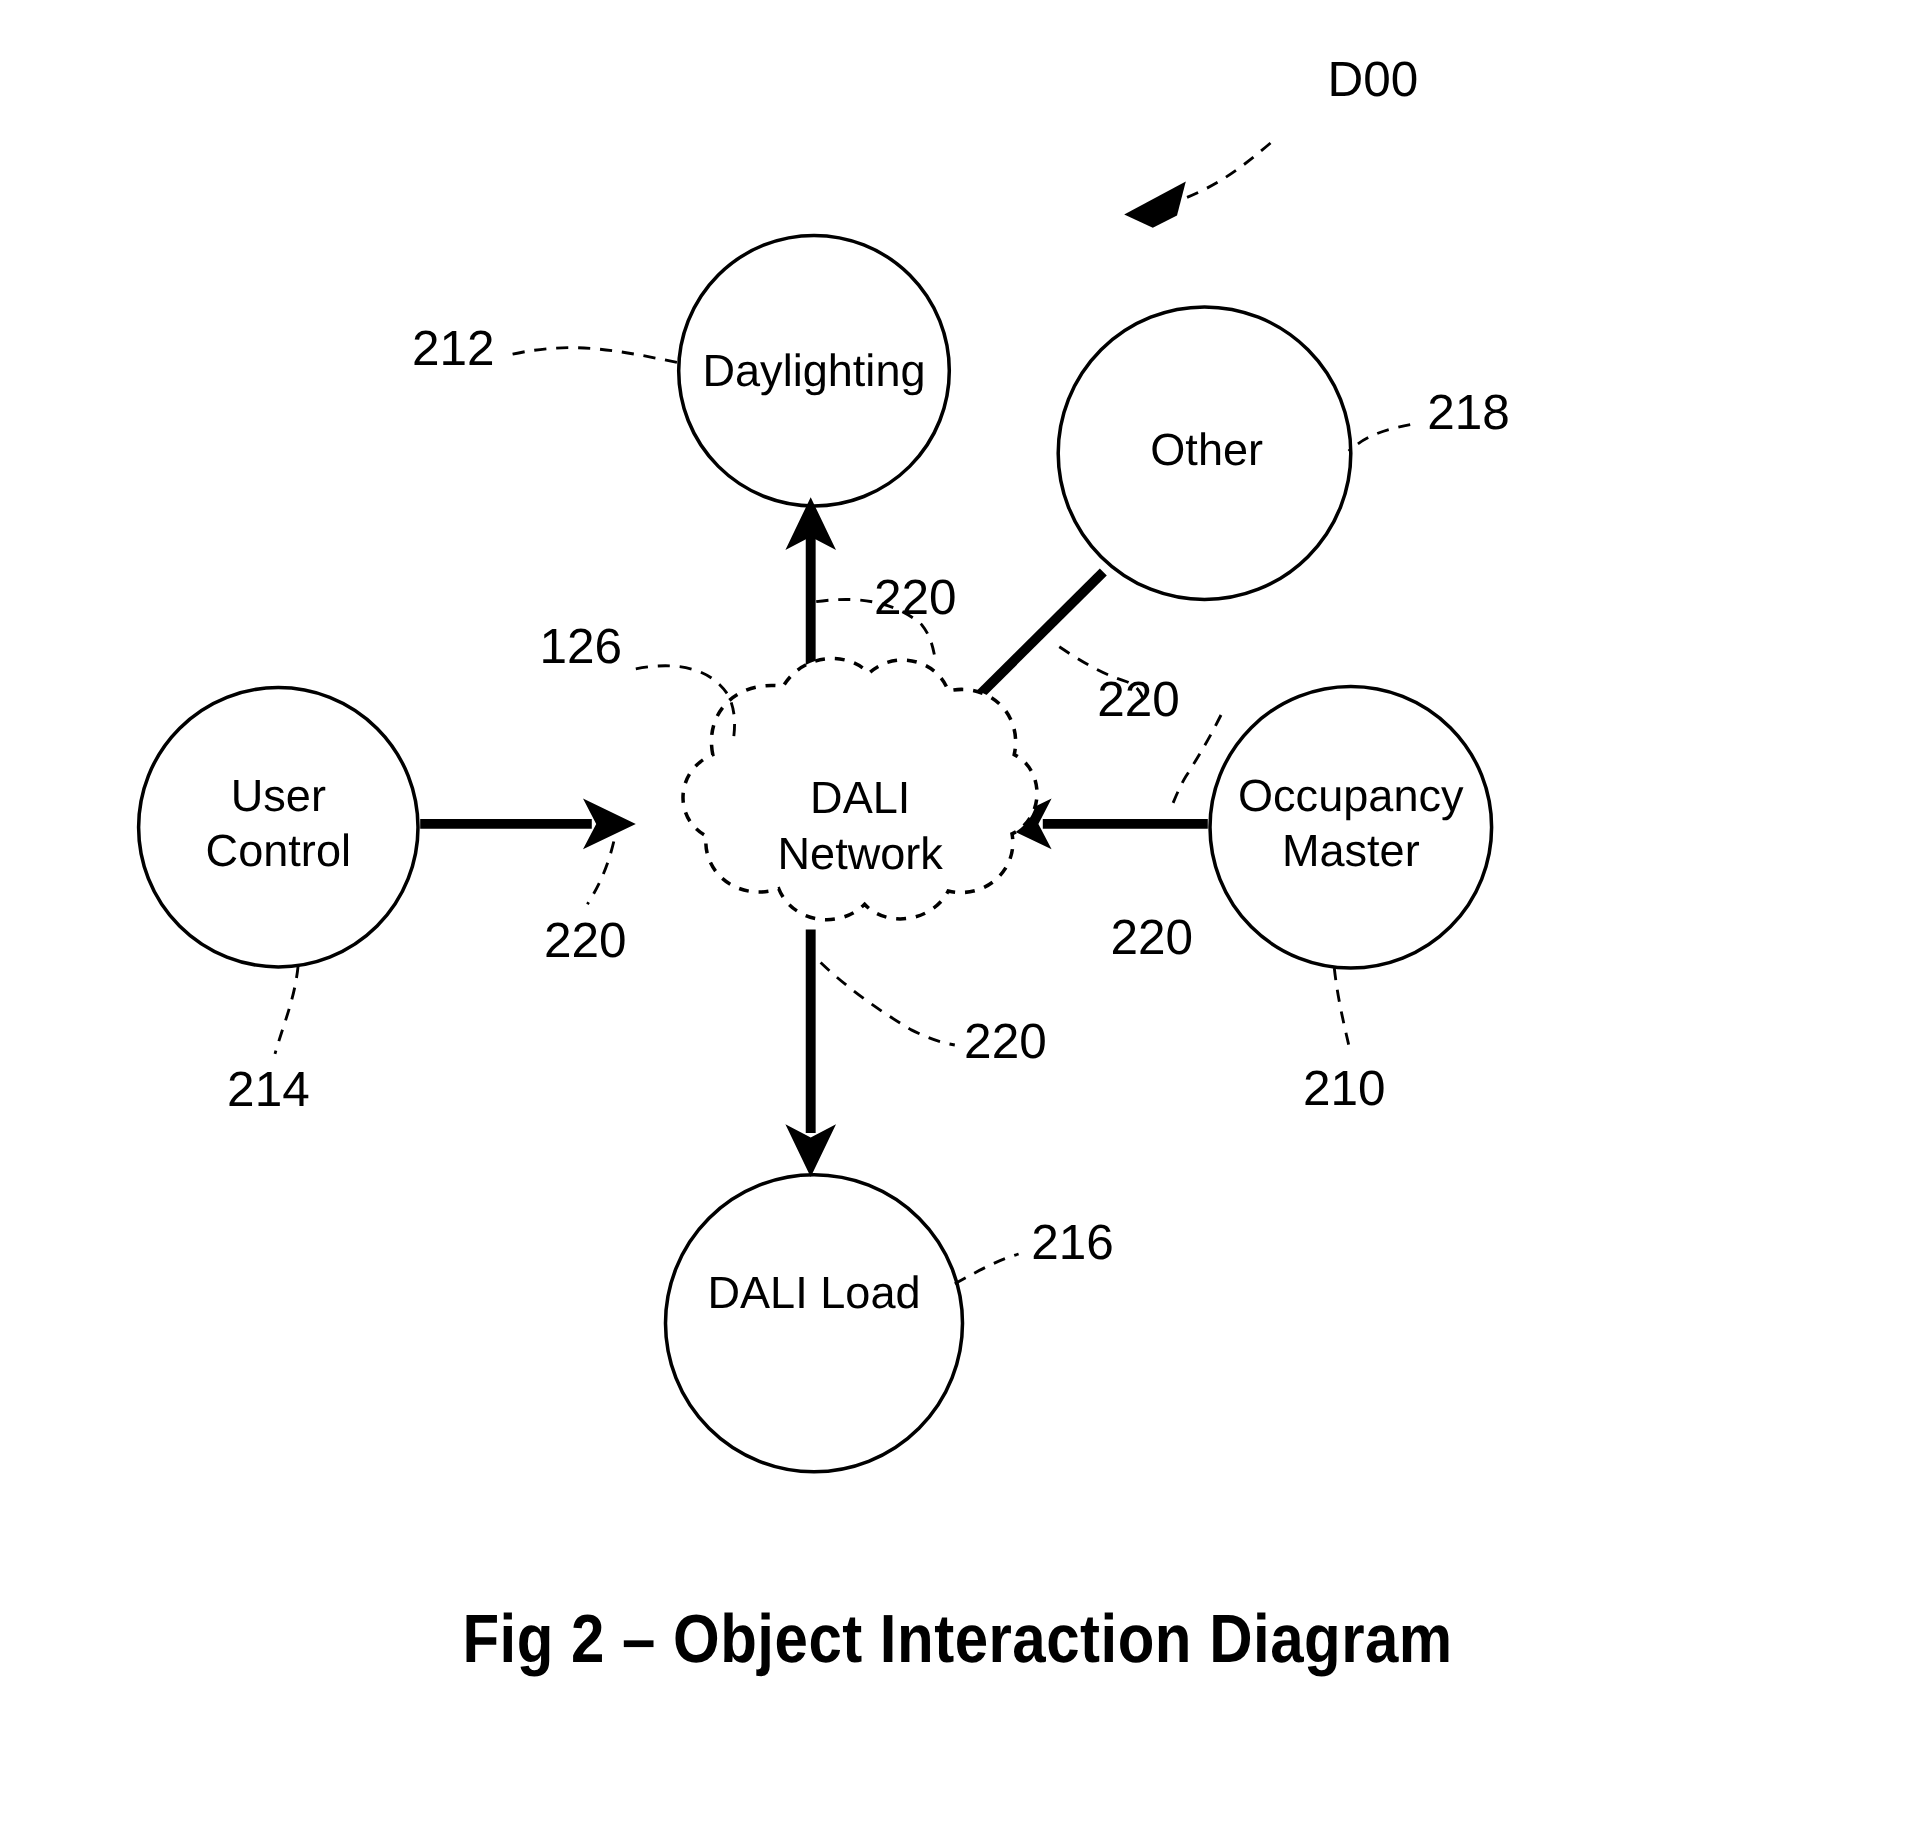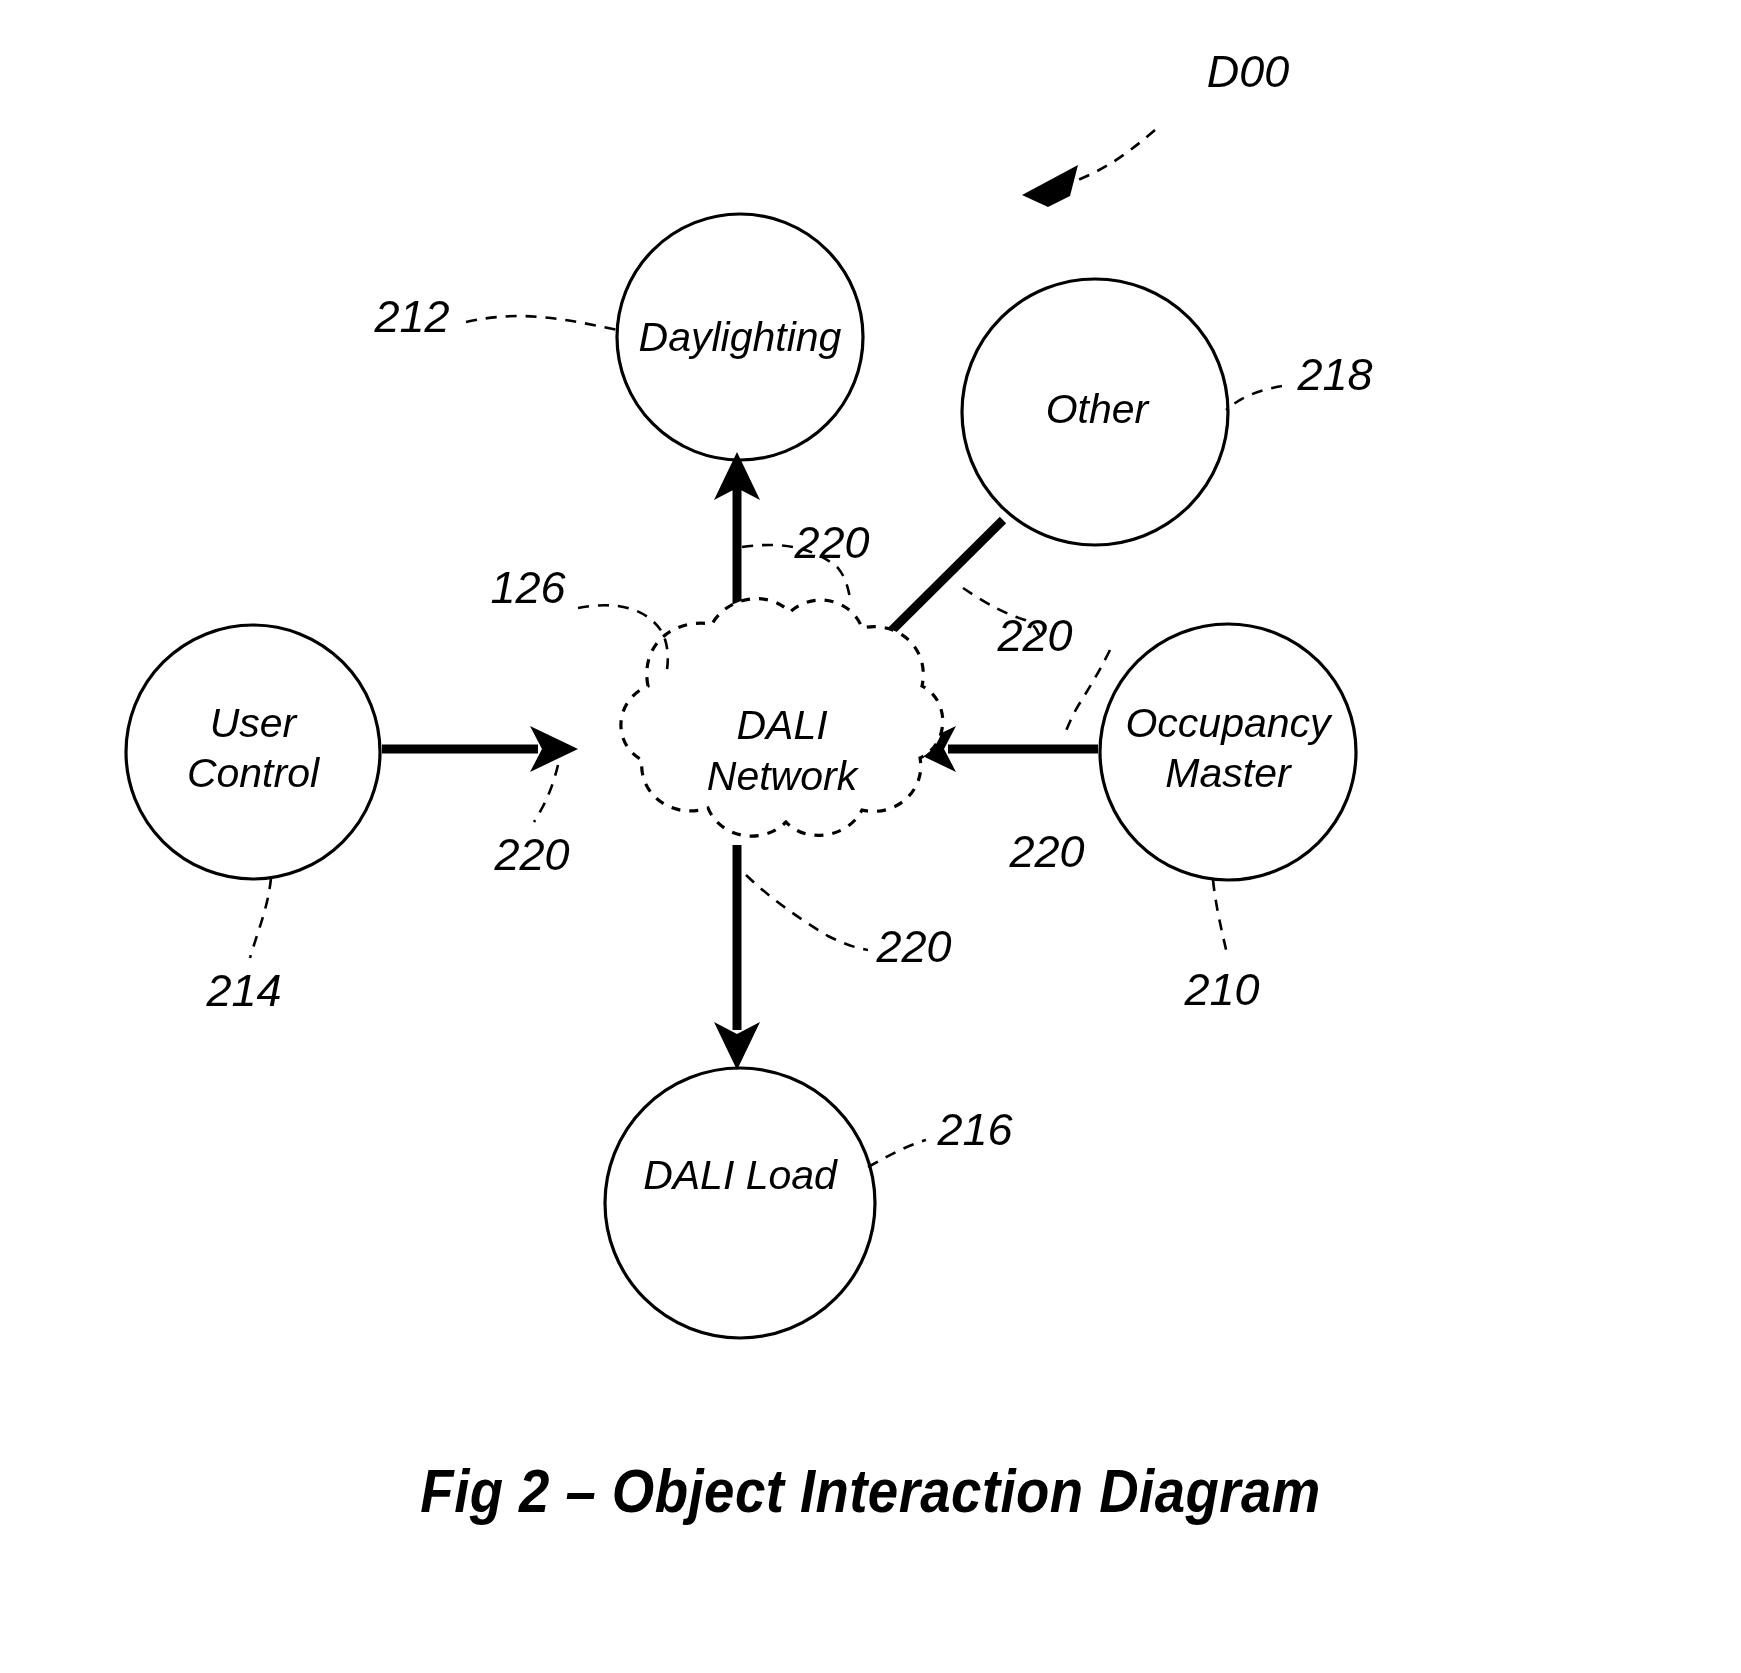--- a/index.html
+++ b/index.html
@@ -13,21 +13,20 @@
     font-family: "Liberation Sans", sans-serif;
     color: #000000;
     position: relative;
     overflow: hidden;
   }
   #figure-root {
     position: absolute;
     left: 0; top: 0;
     width: 1741px;
     height: 1673px;
-    font-style: italic;
   }
   svg#diagram {
     position: absolute;
     left: 0; top: 0;
     width: 1741px;
     height: 1673px;
     display: block;
   }
   .node-label {
     font-family: "Liberation Sans", sans-serif;

